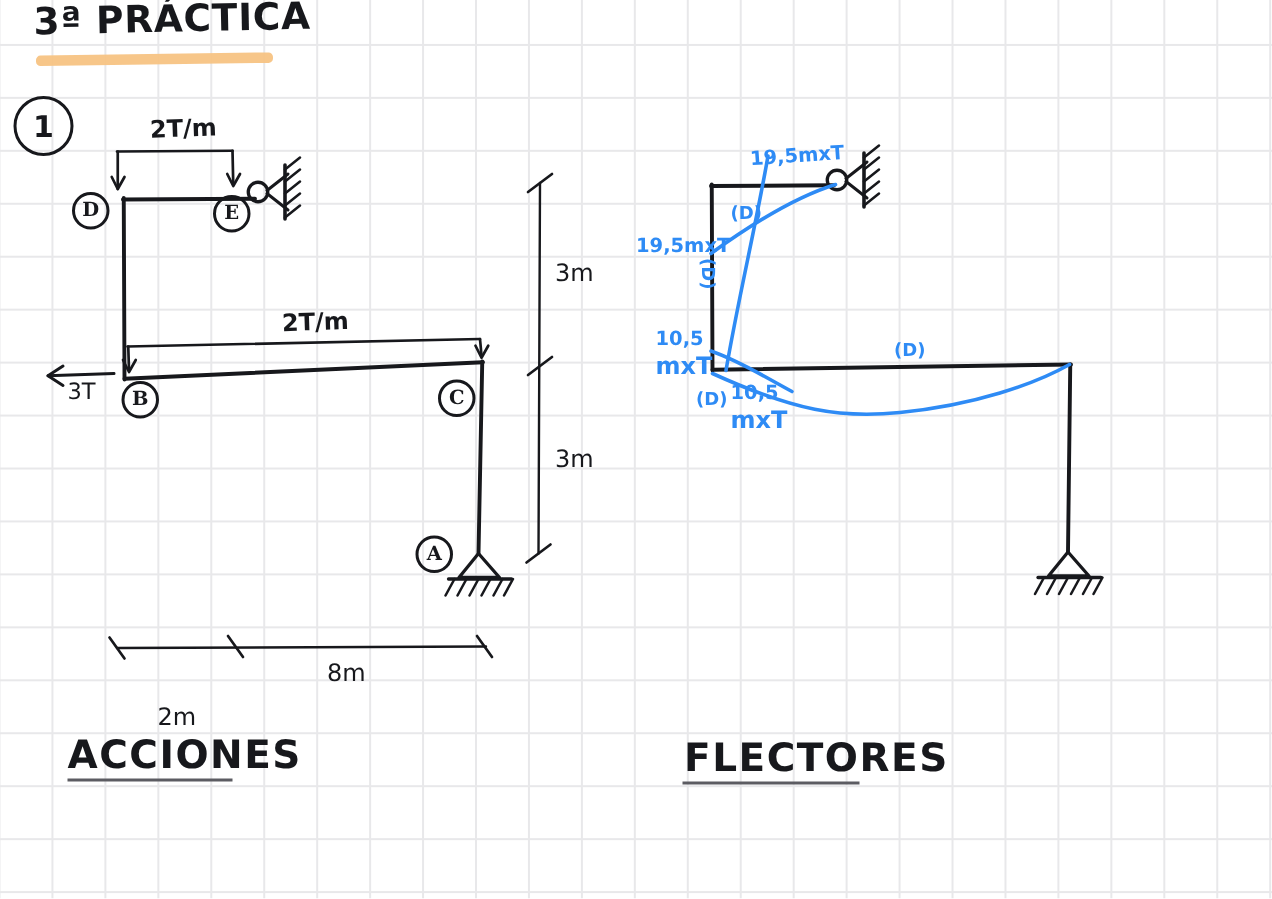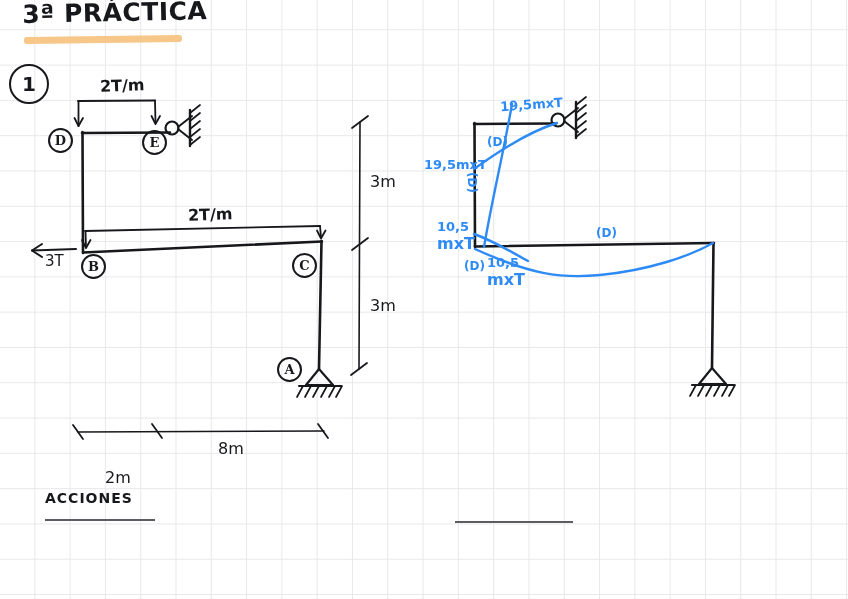--- a/index.html
+++ b/index.html
@@ -87,21 +87,21 @@
   }
   .dim-label {
     font-size: 16px;
     font-weight: 400;
   }
   .force-label {
     font-size: 15px;
     font-weight: 400;
   }
   .caption {
-    font-size: 14px;
+    font-size: 26px;
     font-weight: 600;
     letter-spacing: 1px;
   }
   .cap-underline {
     position: absolute;
     height: 2px;
     background: #5c5c62;
   }
   .bvalue {
     font-size: 13px;
@@ -260,15 +260,16 @@
   </div>
 
   <div class="txt bd" style="left:487px; top:136px;">(D)</div>
   <div class="txt bd" style="left:478px; top:172px; transform:rotate(90deg); transform-origin:left top;">(D)</div>
   <div class="txt bd" style="left:464px; top:260px;">(D)</div>
   <div class="txt bd" style="left:596px; top:227px;">(D)</div>
 
   <div class="txt caption" style="left:45px; top:491px;">ACCIONES</div>
   <div class="cap-underline" style="left:45px; top:519px; width:110px;"></div>
 
+  <div class="txt caption" style="left:456px; top:493px;">FLECTORES</div>
   <div class="cap-underline" style="left:455px; top:521px; width:118px;"></div>
 
 </div>
 
 </body></html>

